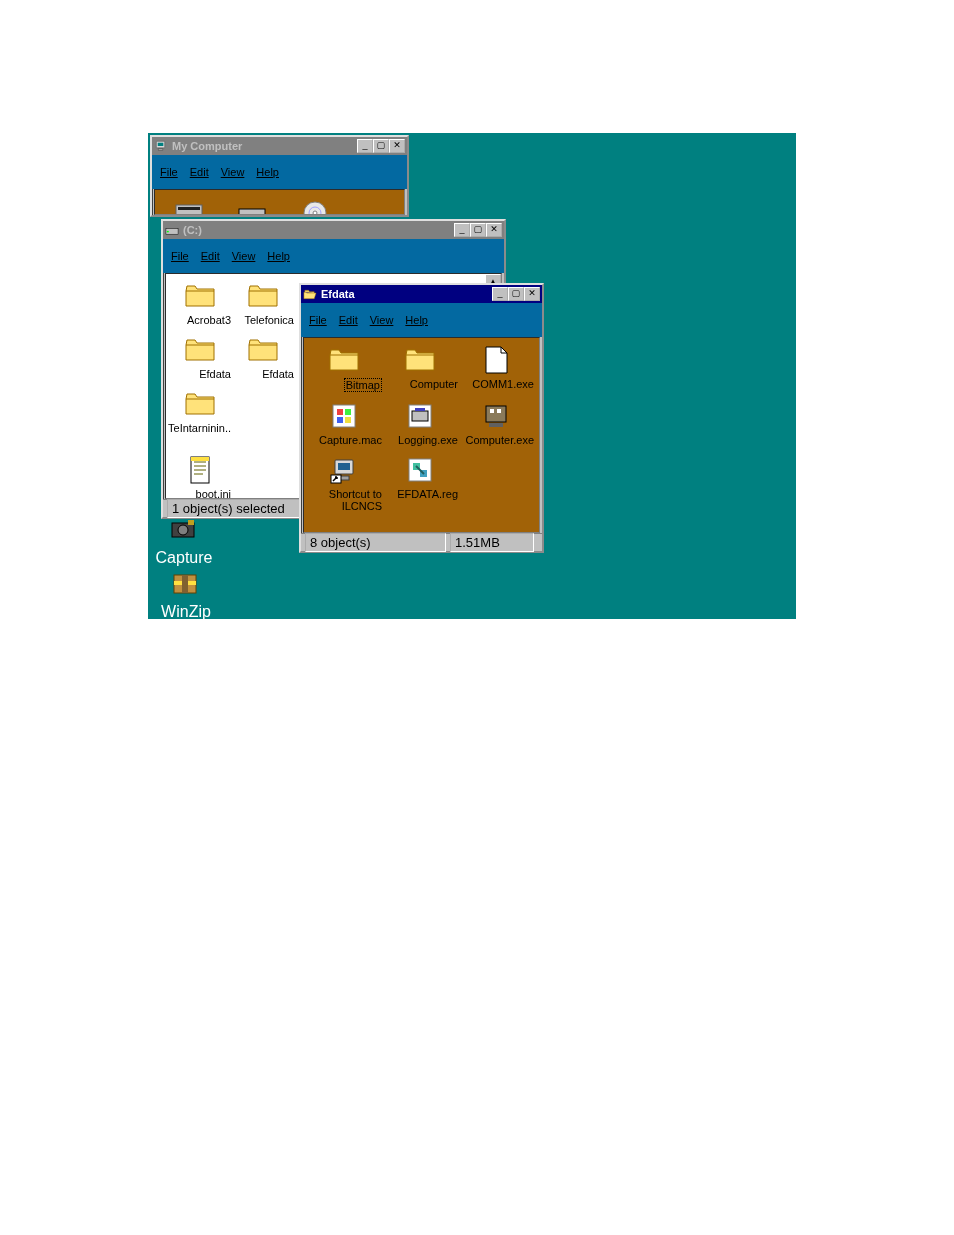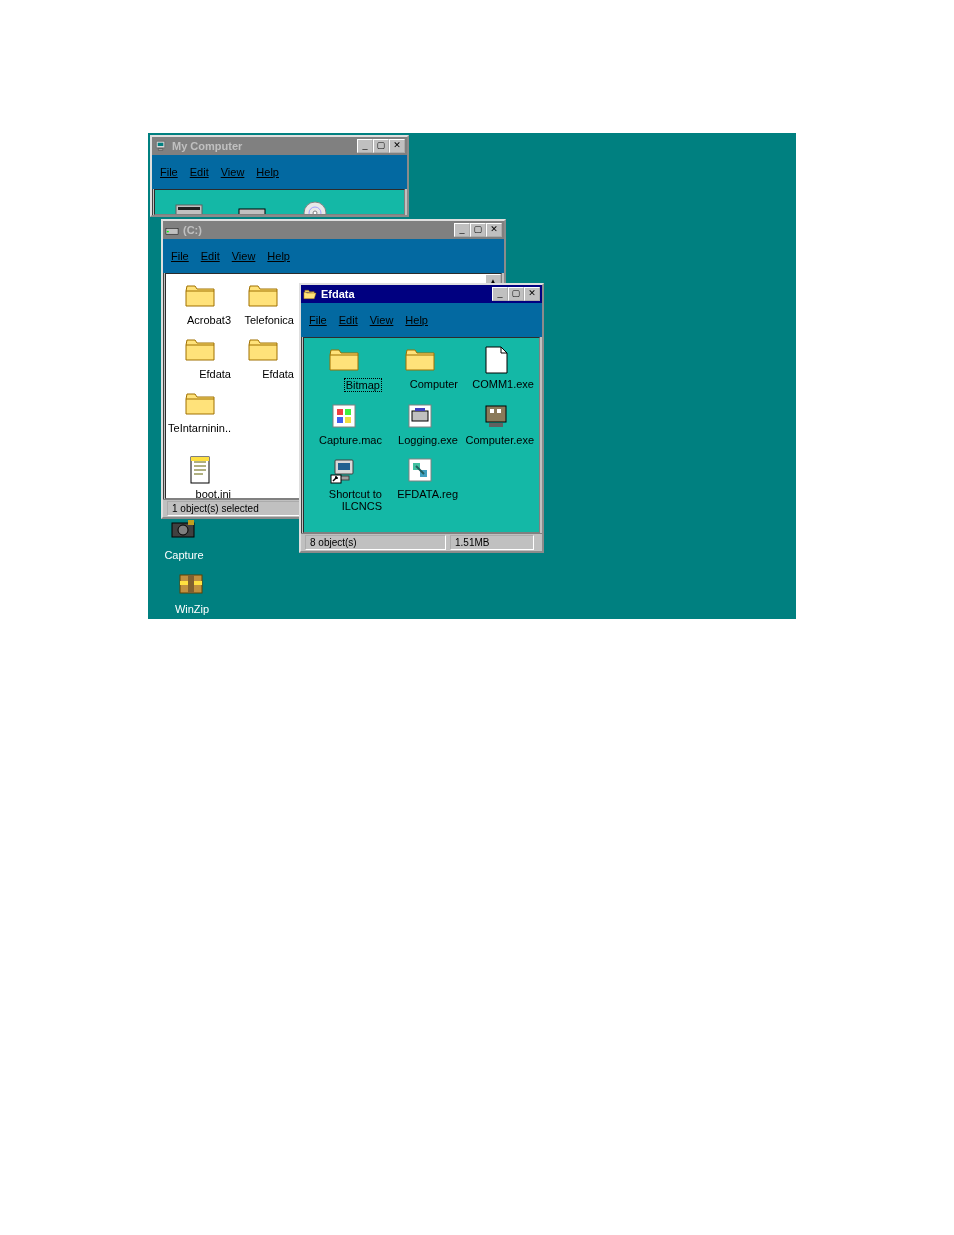--- a/index.html
+++ b/index.html
@@ -63,39 +63,39 @@
     padding: 0 2px;
     color: #000;
     background: #0369a1;
   }
   .menubar span {
     padding: 1px 6px;
   }
   .menubar span u { text-decoration: underline; }
   .client {
     flex: 1;
-    background: #14b8a6;
+    background: #a16207;
     margin: 0 2px 0 2px;
     border: 1px inset #808080;
     position: relative;
     overflow: hidden;
   }
   .statusbar {
     height: 18px;
     background: #c0c0c0;
     display: flex;
     align-items: center;
     padding: 0 4px;
     border-top: 1px solid #808080;
   }
   .statusbar .cell {
     border: 1px inset #fff;
     padding: 1px 4px;
     margin-right: 4px;
-    font-size: 10px;
+    font-size: 13px;
   }
   
   .iconrow {
     display: flex;
     flex-wrap: wrap;
     padding: 6px 2px;
     gap: 0;
   }
   .icon {
     width: 63px;
@@ -120,21 +120,21 @@
     padding: 0 1px;
   }
   
   .folder-svg { width: 30px; height: 24px; }
   
   .desk-icon {
     position: absolute;
     width: 60px;
     text-align: center;
     color: #fff;
-    font-size: 11px;
+    font-size: 16px;
   }
   .desk-icon .glyph { width:32px; height:32px; margin:0 auto 2px; }
   .scroll-v {
     position:absolute; right:0; top:0; bottom:0;
     width:16px; background:#c0c0c0;
   }
   .scroll-v .btn {
     height:16px; background:#c0c0c0;
     border:1px outset #fff;
     font-size:8px; text-align:center; line-height:14px;
@@ -237,21 +237,21 @@
 </svg>
 
 <div class="desktop">
 
   <div class="desk-icon" style="left:6px; top:382px;">
     <div class="glyph"><svg width="32" height="28">
           <use href="#svg-capture"></use>
         </svg></div>
     <div>Capture</div>
   </div>
-  <div class="desk-icon" style="left:14px; top:436px;">
+  <div class="desk-icon" style="left:8px; top:436px;">
     <div class="glyph"><svg width="32" height="28">
           <use href="#svg-winzip"></use>
         </svg></div>
     <div>WinZip</div>
   </div>
 
   <div class="win" style="left:2px; top:2px; width:259px; height:82px;">
     <div class="titlebar inactive">
       <span class="ticon">
           <svg width="14" height="14" viewBox="0 0 30 28">

